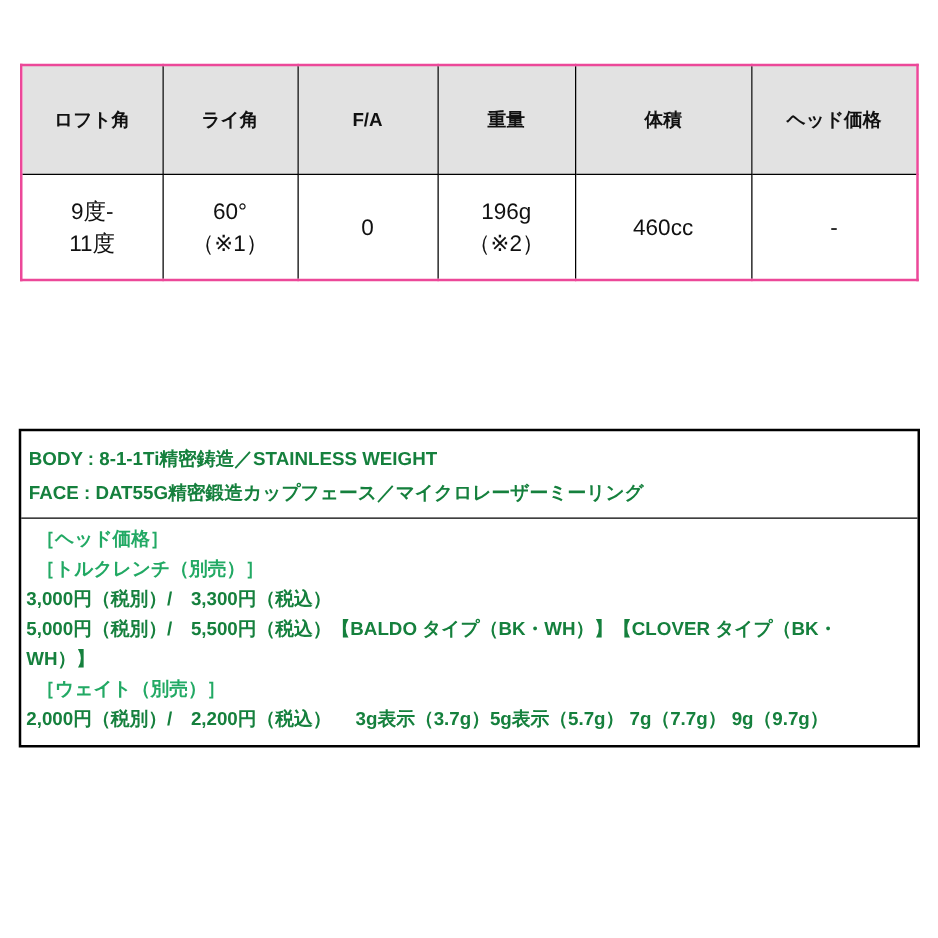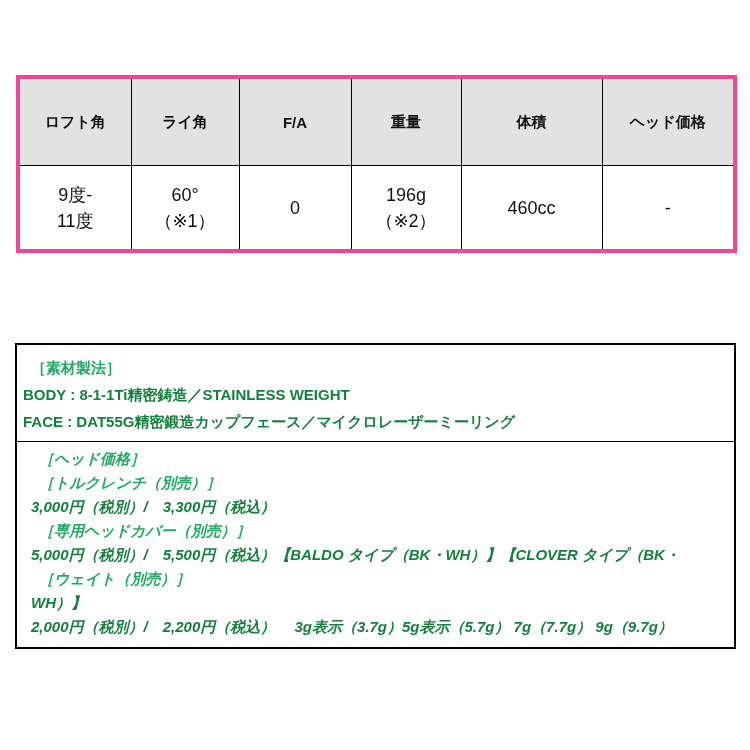--- a/index.html
+++ b/index.html
@@ -21,22 +21,21 @@
   }
 
   
   .spec-table {
     position: absolute;
     left: 16px;
     top: 51px;
     width: 717px;
     border-collapse: collapse;
     table-layout: fixed;
-    border: 4px solid #ec4899;
-    margin-top: 24px;
+    border: 2px solid #ec4899;
   }
   .spec-table th,
   .spec-table td {
     border: 1.5px solid #000000;
     text-align: center;
     vertical-align: middle;
     padding: 0;
     overflow: hidden;
   }
   .spec-table th {
@@ -86,22 +85,21 @@
     background: #ffffff;
   }
   .box-section {
     box-sizing: border-box;
   }
   .sec1 {
     padding: 9px 10px 6px 6px;
     border-bottom: 1.5px solid #000000;
   }
   .sec2 {
-    padding: 5px 10px 8px 14px;
-    font-style: italic;
+    padding: 5px 10px 8px 4px;
   }
   .box-line {
     font-size: 15px;
     font-weight: bold;
     color: #15803d;
     white-space: pre-wrap;
   }
   .sec1 .box-line { line-height: 27px; }
   .sec2 .box-line { line-height: 24px; }
   .green-label {
@@ -159,29 +157,27 @@
           <span class="cell-line">-</span>
 
         </td>
       </tr>
     </tbody>
   </table>
 
 
   <div class="info-box">
     <div class="box-section sec1">
-      <div class="box-line green-label">［素材製法］</div>
       <div class="box-line">BODY : 8-1-1Ti精密鋳造／STAINLESS WEIGHT</div>
       <div class="box-line">FACE : DAT55G精密鍛造カップフェース／マイクロレーザーミーリング</div>
     </div>
     <div class="box-section sec2">
       <div class="box-line green-label">［ヘッド価格］</div>
       <div class="box-line green-label">［トルクレンチ（別売）］</div>
       <div class="box-line">3,000円（税別）/　3,300円（税込）</div>
-      <div class="box-line green-label">［専用ヘッドカバー（別売）］</div>
       <div class="box-line">5,000円（税別）/　5,500円（税込）【BALDO タイプ（BK・WH）】【CLOVER タイプ（BK・</div>
+      <div class="box-line">WH）】</div>
       <div class="box-line green-label">［ウェイト（別売）］</div>
-      <div class="box-line">WH）】</div>
       <div class="box-line">2,000円（税別）/　2,200円（税込）　 3g表示（3.7g）5g表示（5.7g） 7g（7.7g） 9g（9.7g）</div>
     </div>
   </div>
 
 </div>
 
 </body></html>

